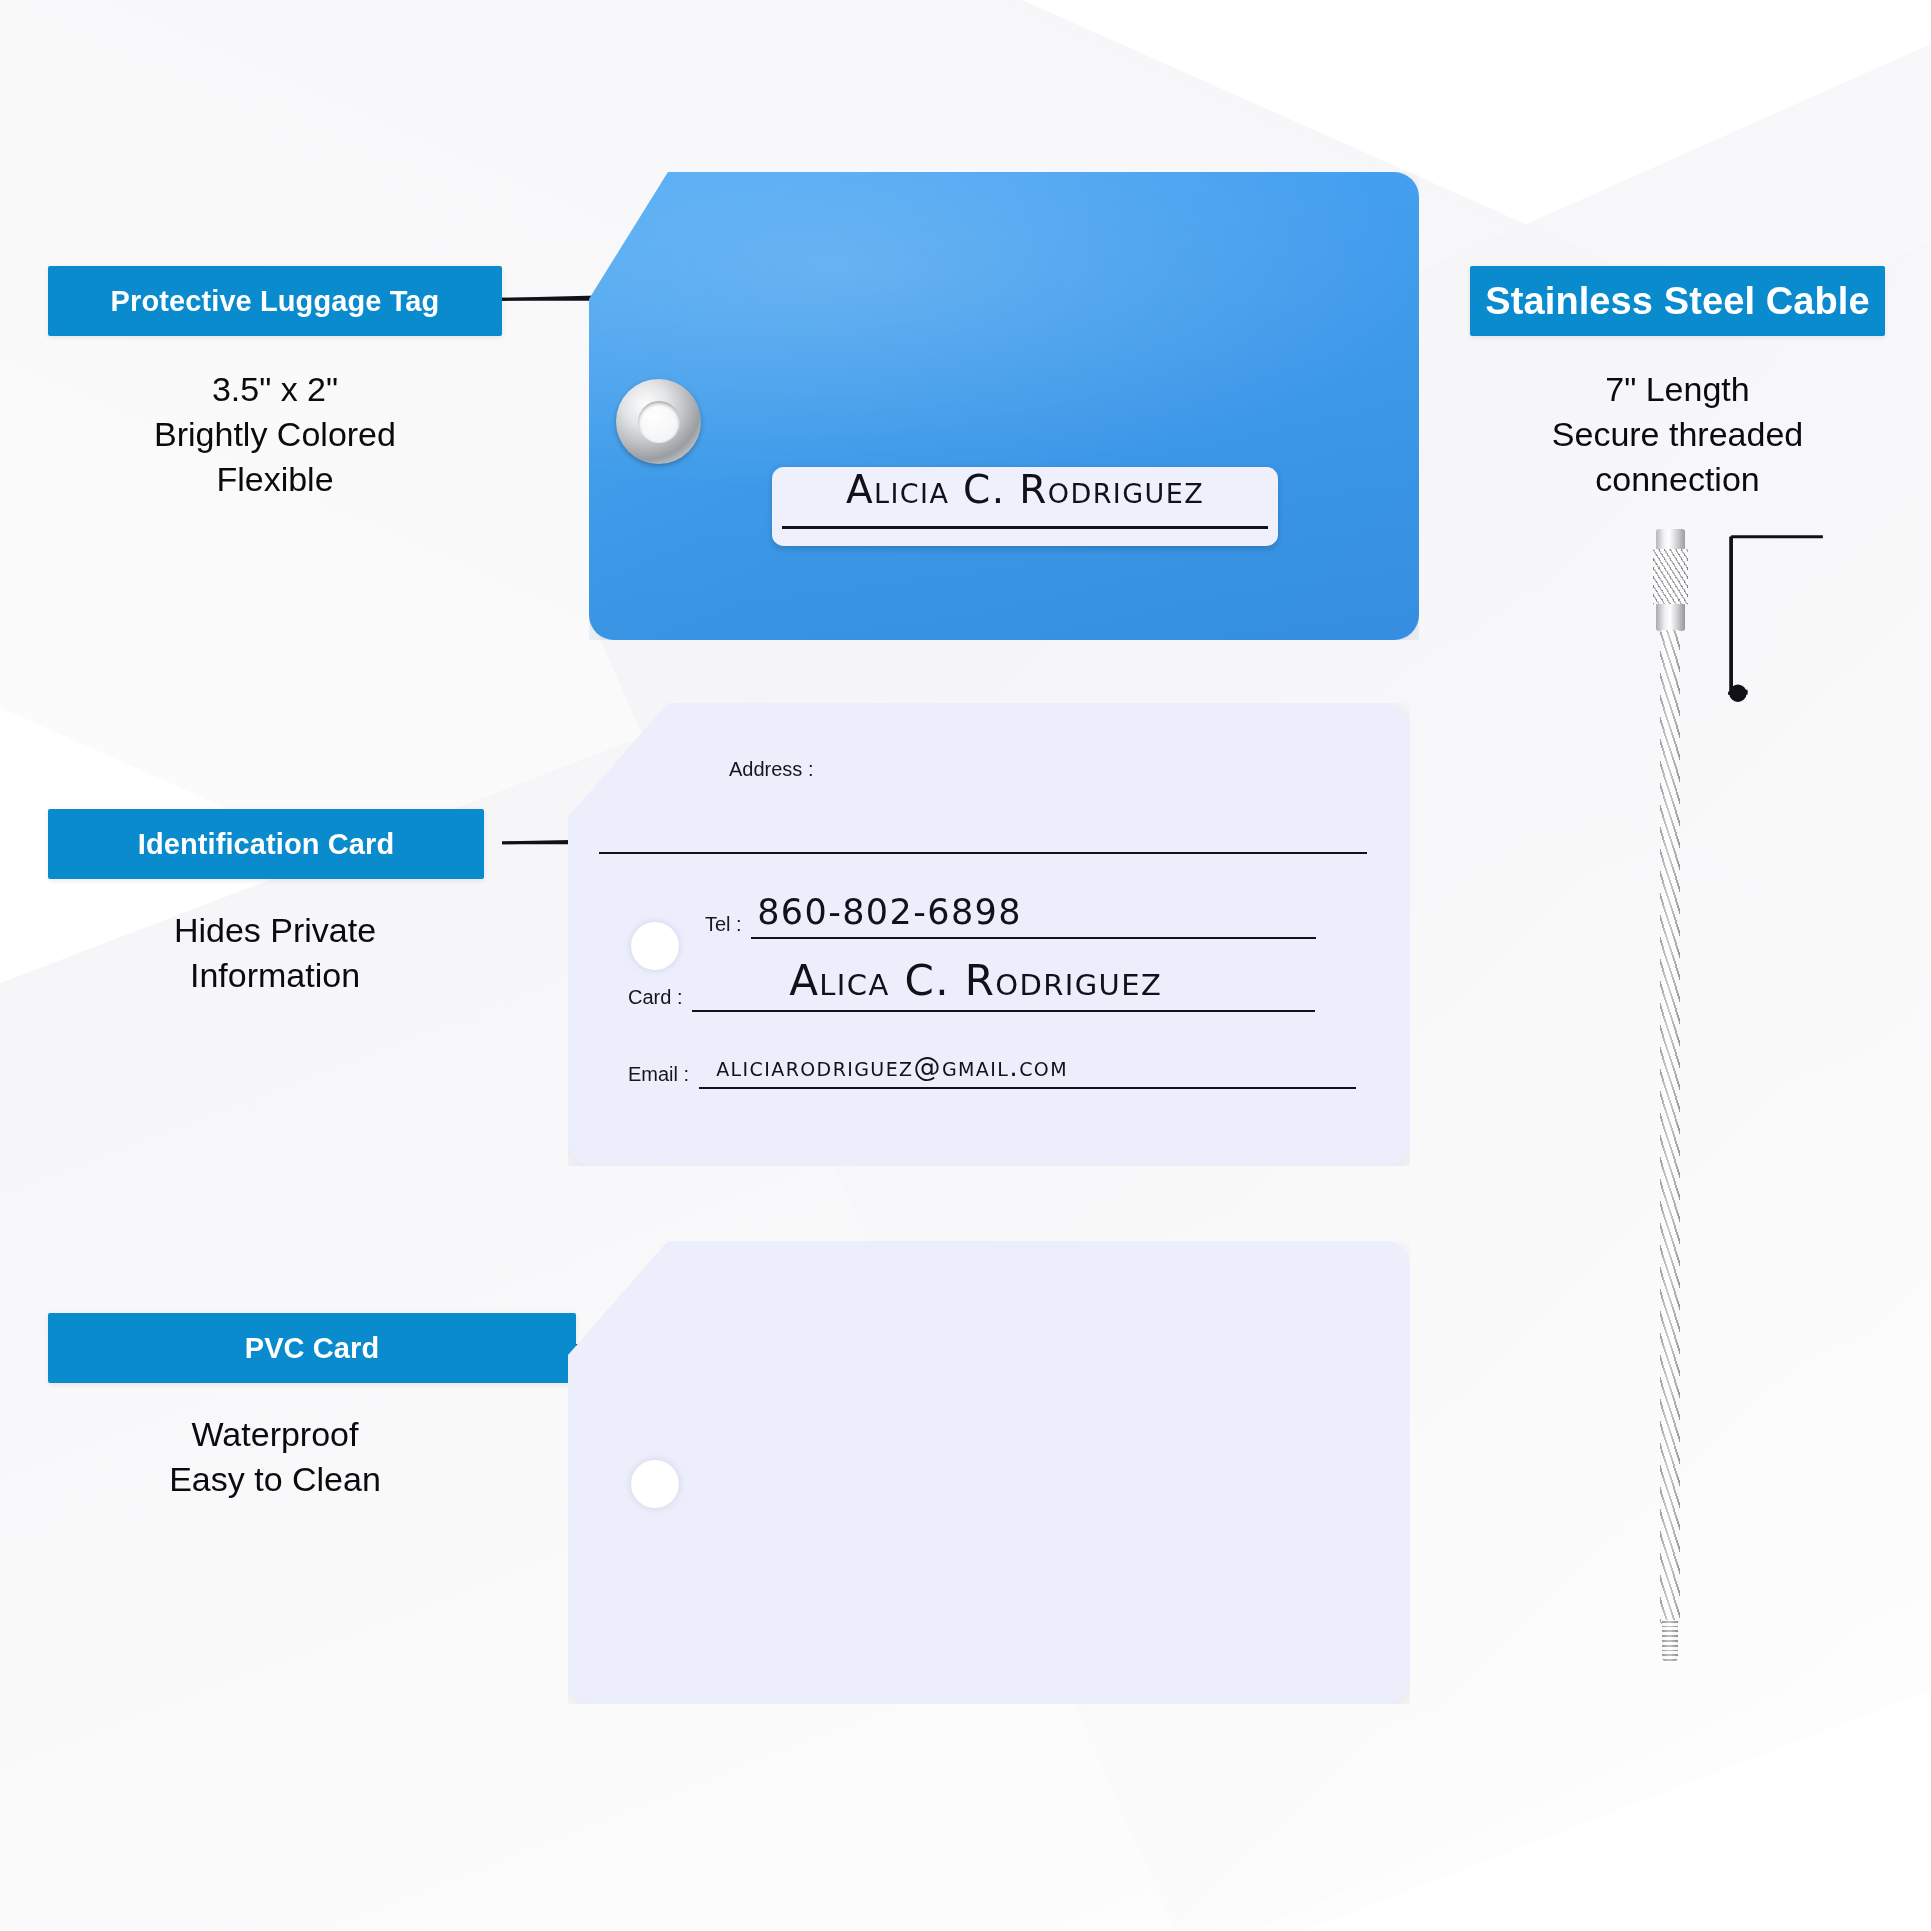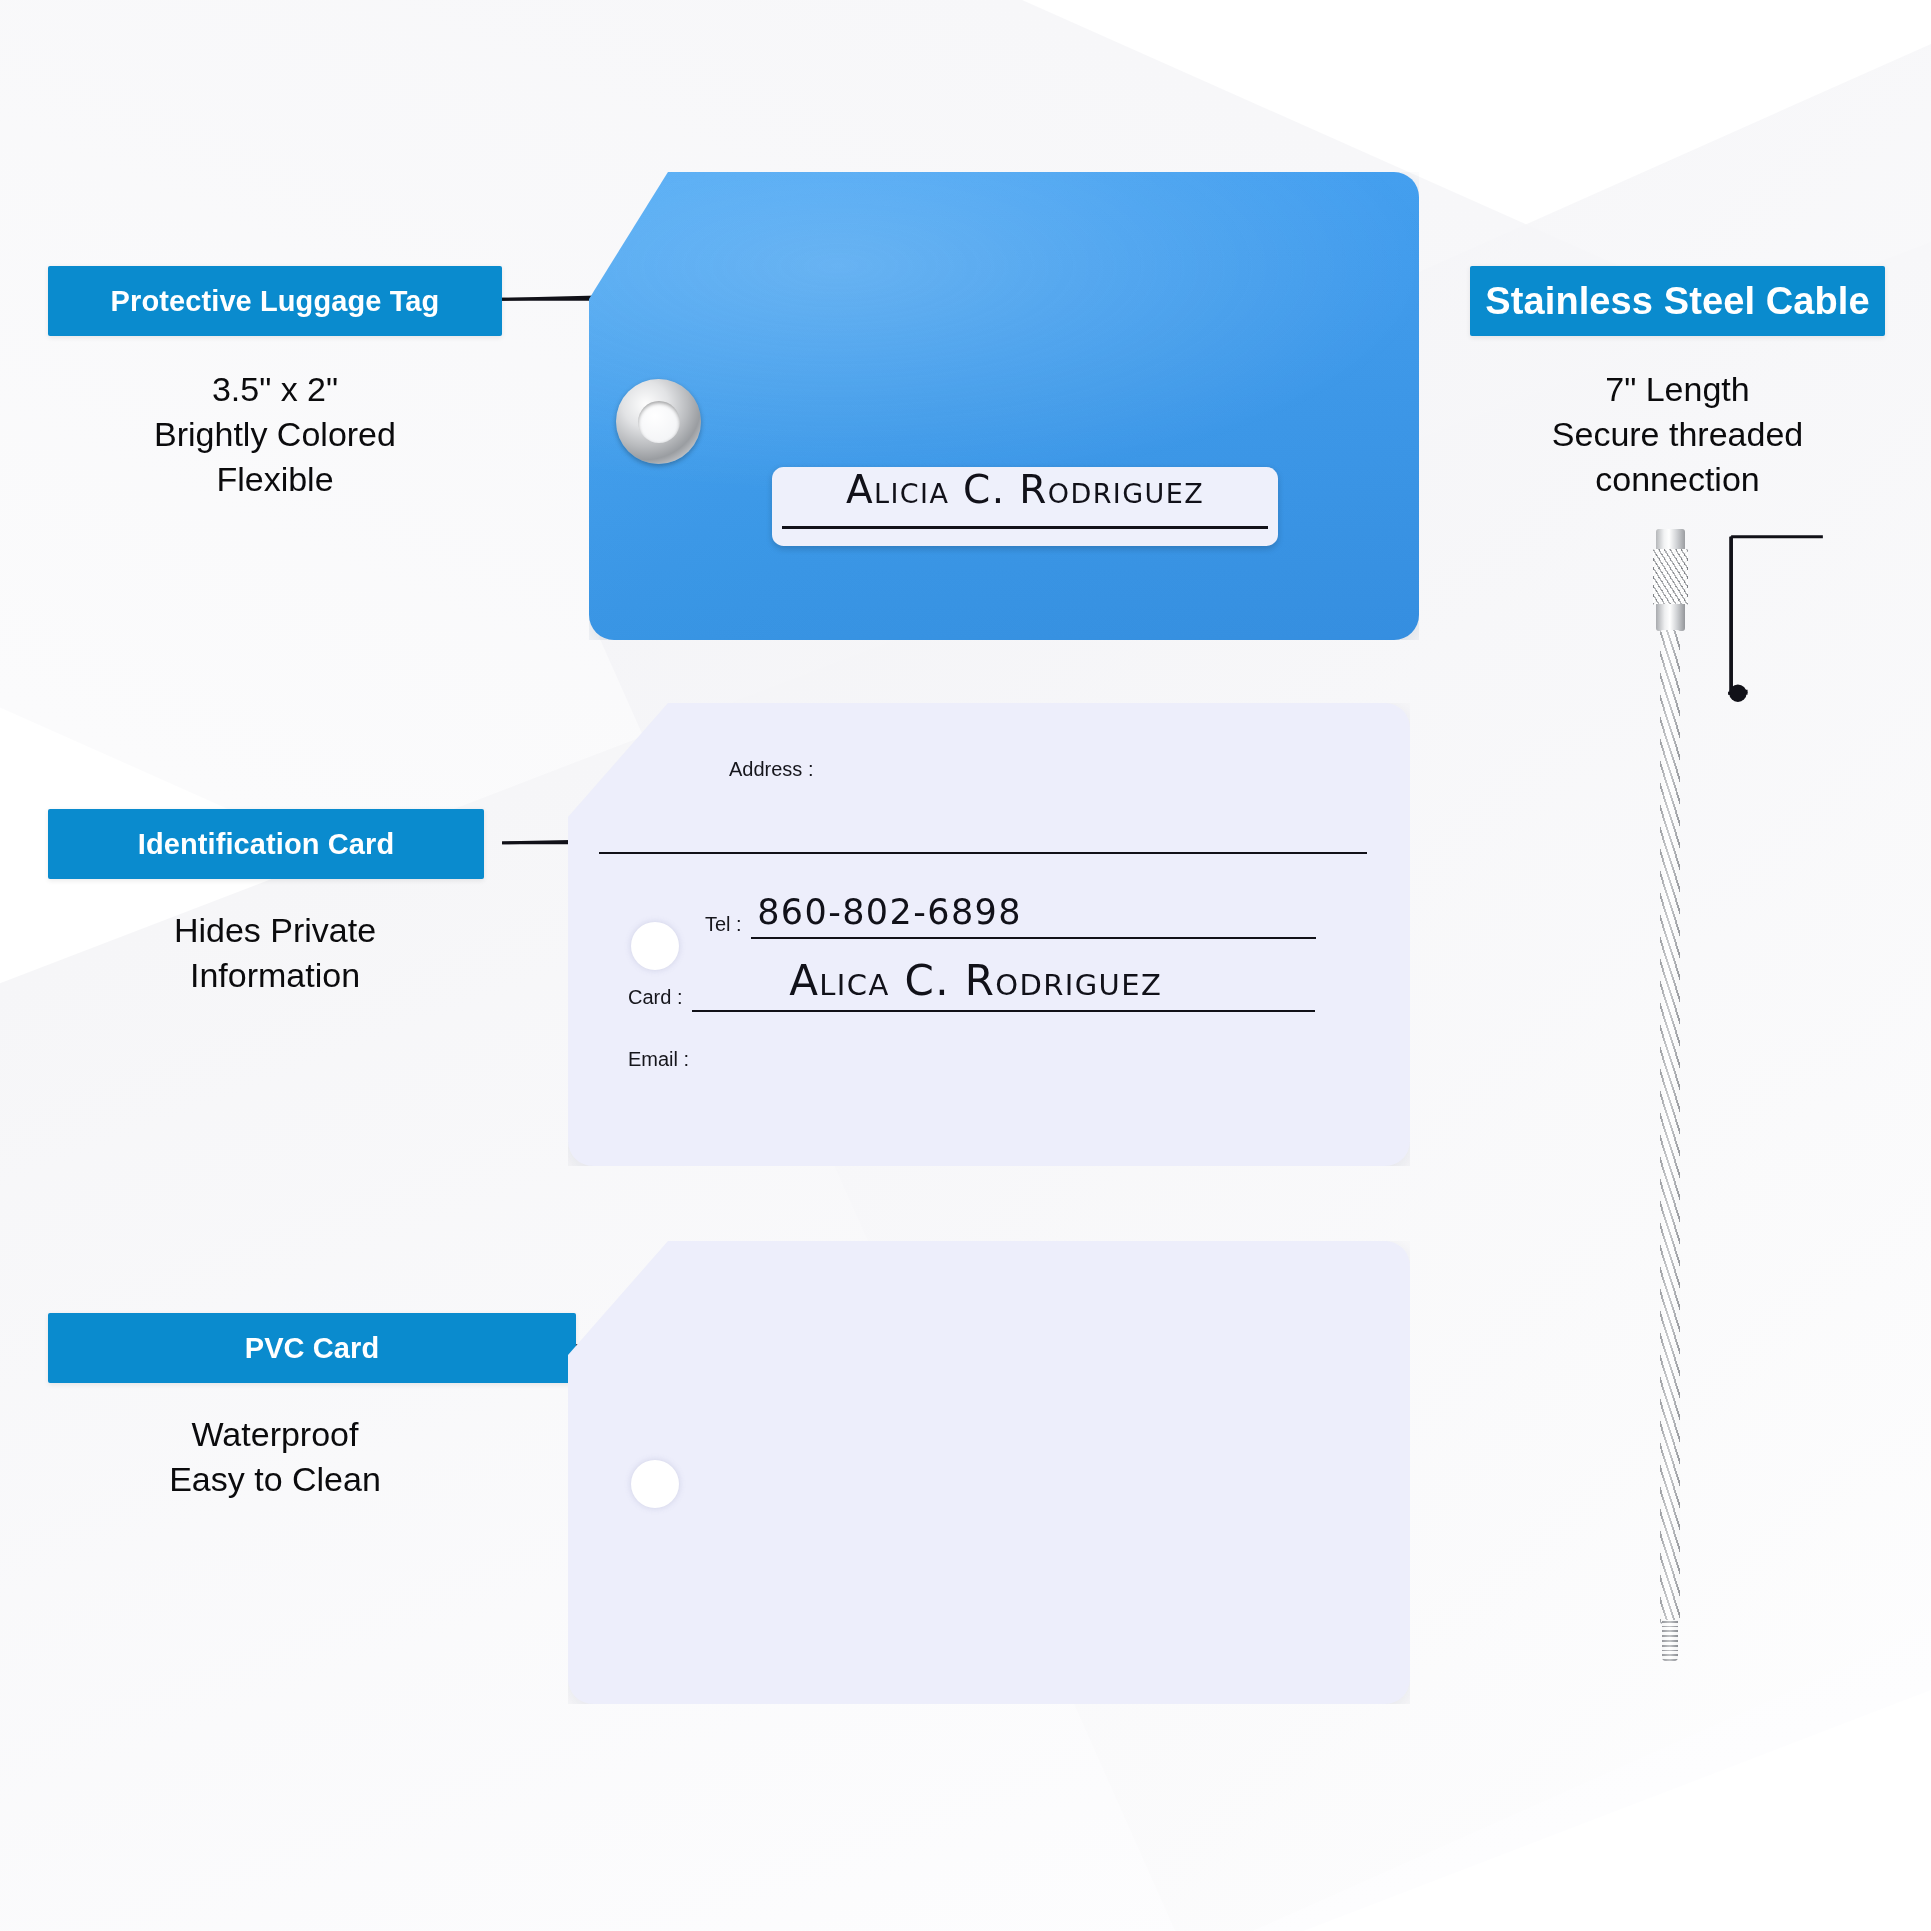--- a/index.html
+++ b/index.html
@@ -291,20 +291,23 @@
 
 <div class="field" id="field-name">
   <span class="field-label">Card :</span>
   <span class="field-line">
     <span class="field-value hand">Alica C. Rodriguez</span>
   </span>
 </div>
 
 <div class="field" id="field-email">
   <span class="field-label">Email :</span>
+  <span class="field-line">
+    <span class="field-value hand">aliciarodriguez@gmail.com</span>
+  </span>
 </div>
 
 <div id="pvc-card"></div>
 <div id="pvc-hole"></div>
 
 <div id="cable">
   <div id="cable-collar-top"></div>
   <div id="cable-knurl"></div>
   <div id="cable-collar-bot"></div>
   <div id="cable-shaft"></div>

